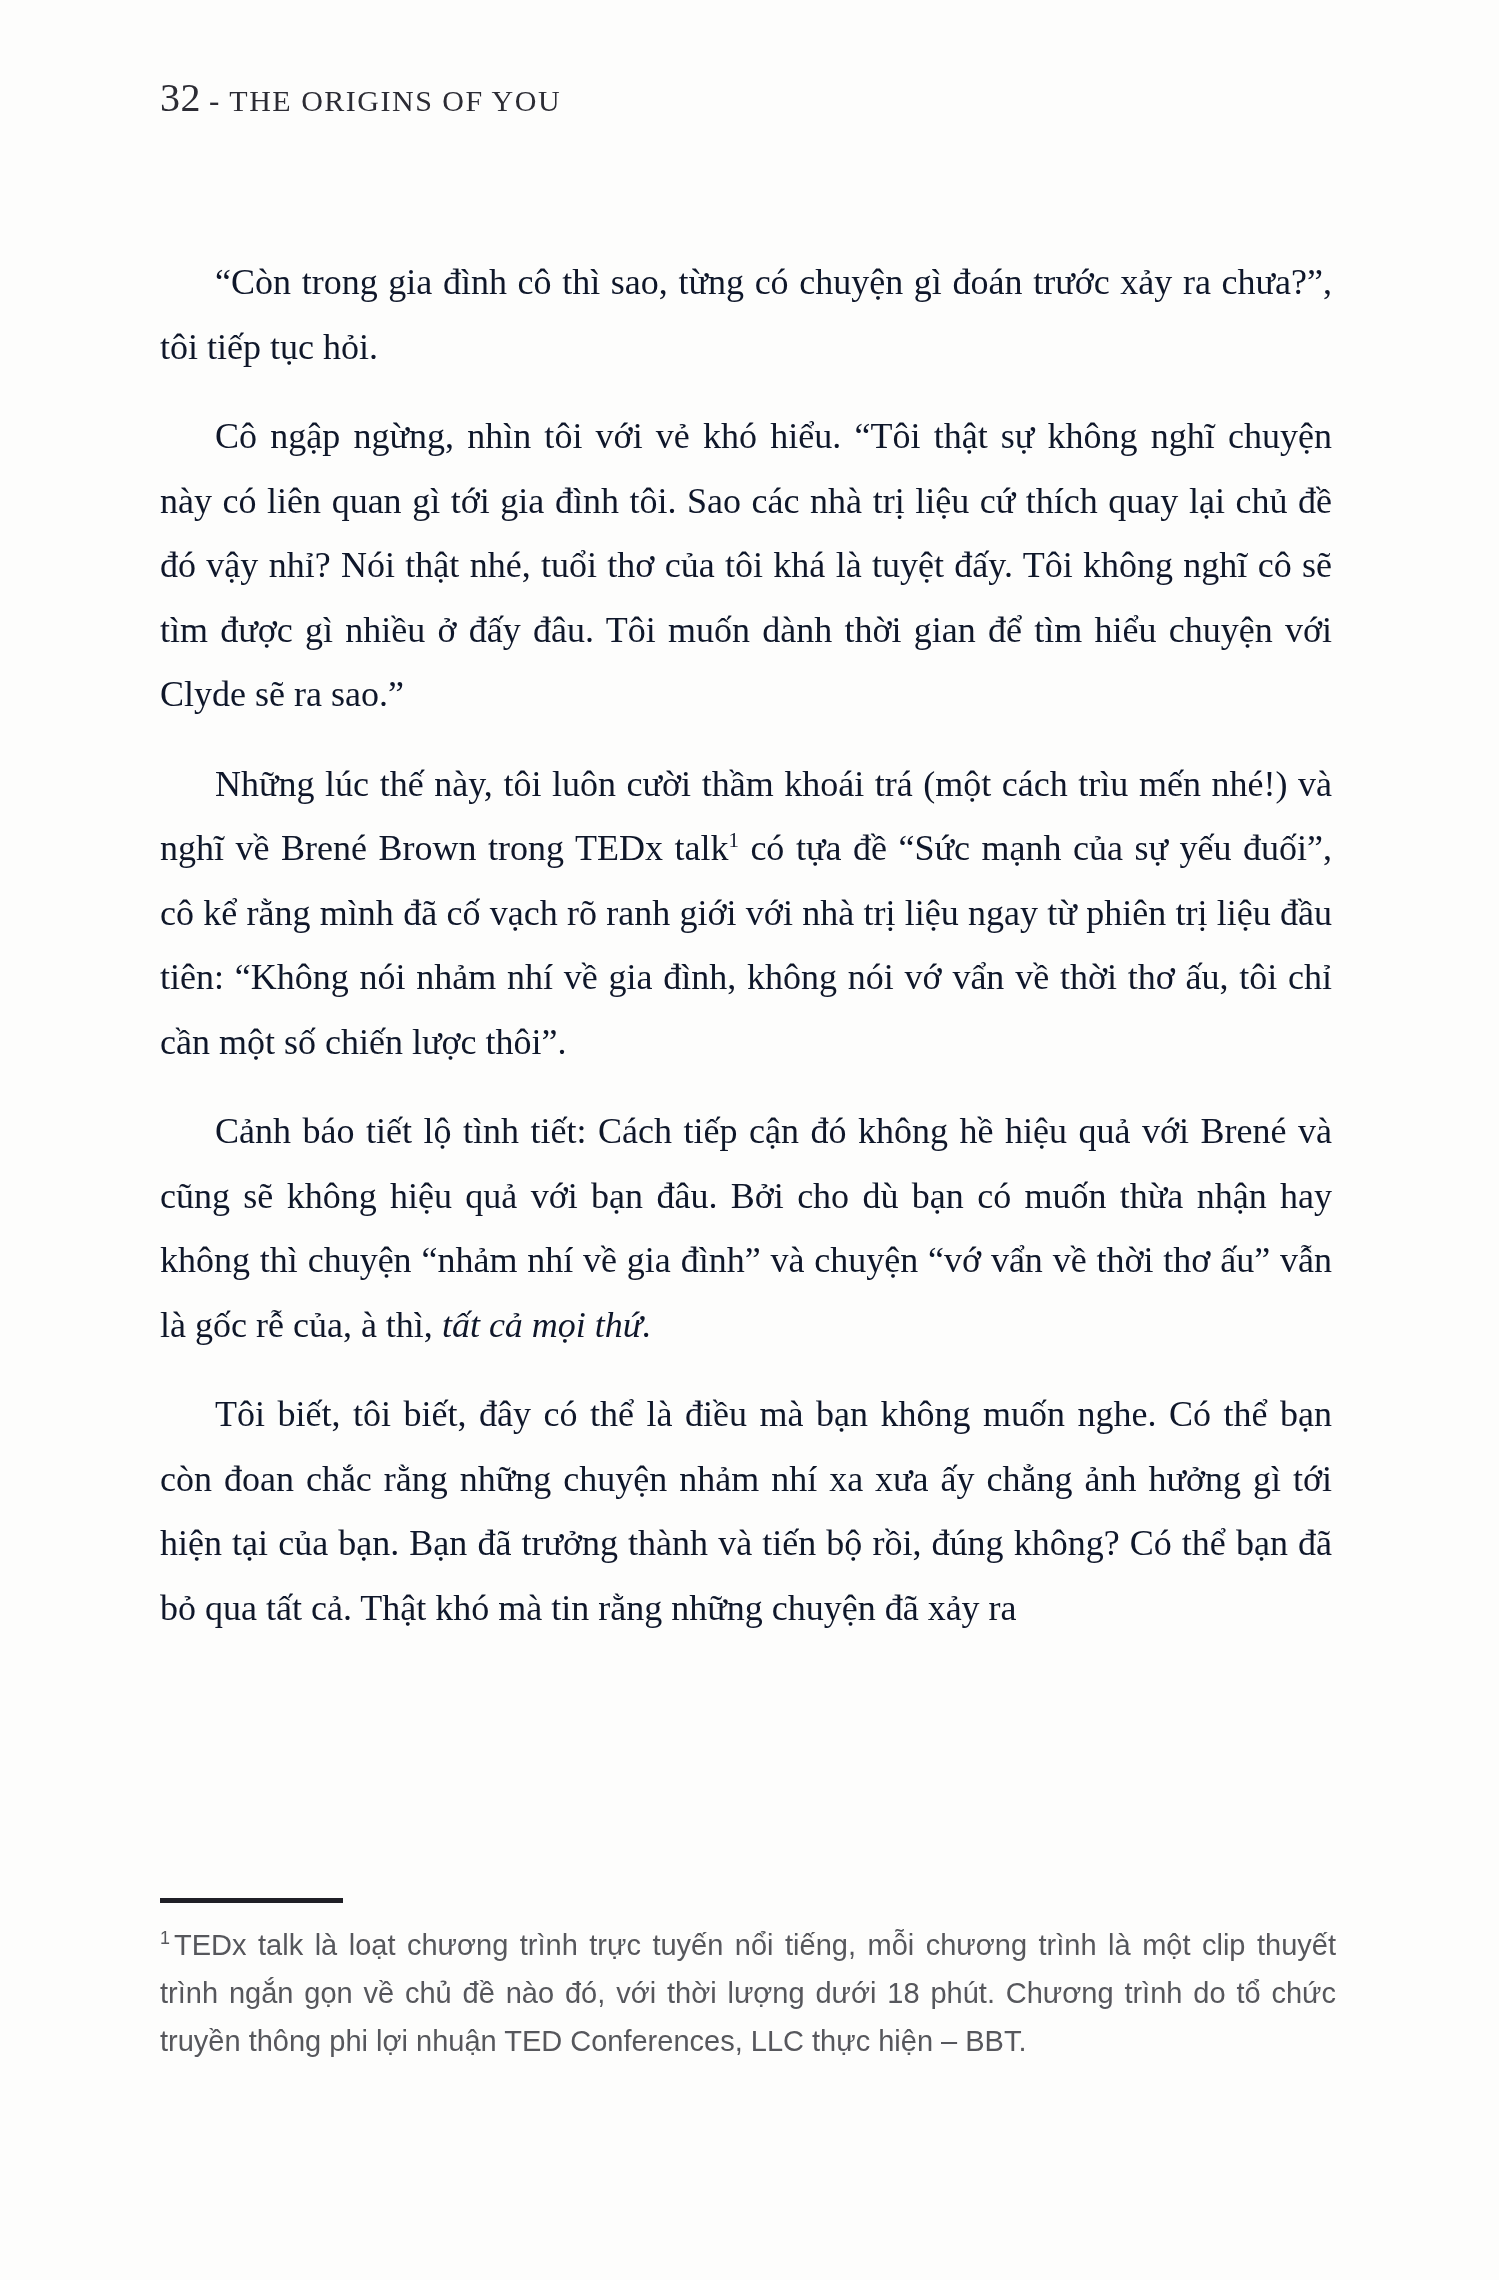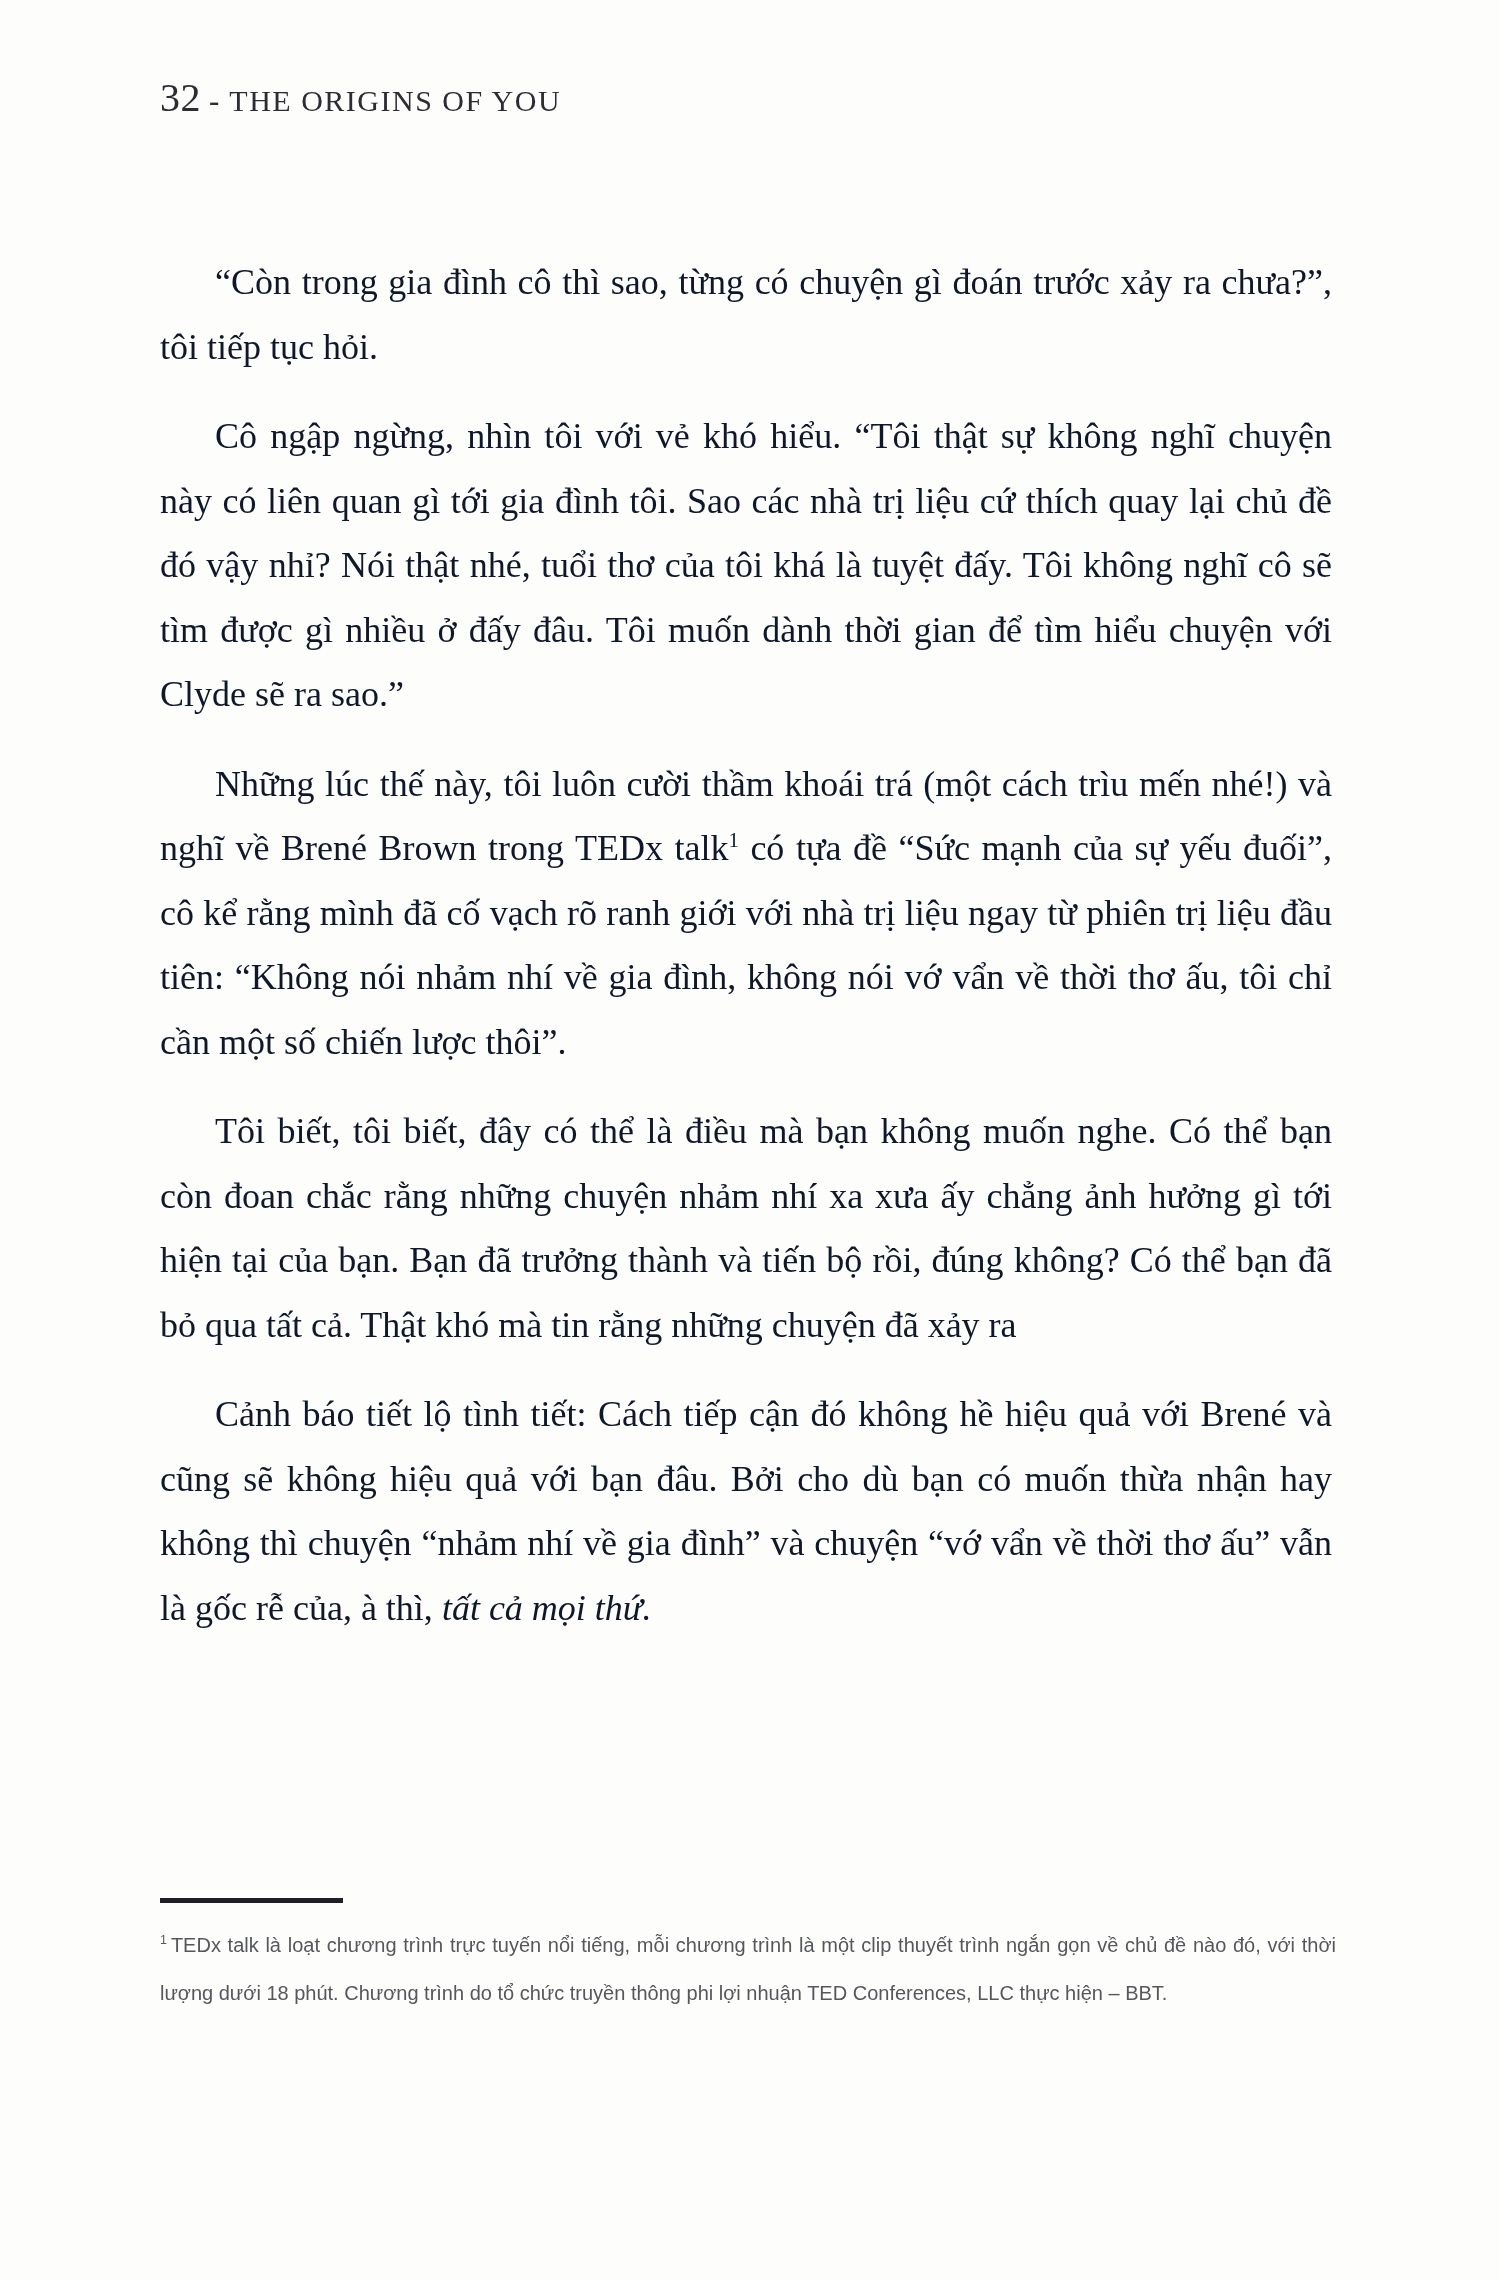--- a/index.html
+++ b/index.html
@@ -45,42 +45,42 @@
     width: 1176px;
   }
   .footnote-rule {
     width: 183px;
     height: 5px;
     background: #1f1f26;
     margin: 0 0 18px 0;
   }
   .footnote-text {
     font-family: "Liberation Sans", sans-serif;
-    font-size: 20px;
+    font-size: 29px;
     line-height: 48px;
     color: #56575c;
     text-align: justify;
   }
   .footnote-text sup { font-size: 0.62em; line-height: 0; margin-right: 4px; }
 </style>
 </head>
 <body>
 
 <div class="page">
 
   <div class="running-header">
     <span class="page-number">32</span><span class="header-sep">-</span><span class="book-title">THE ORIGINS OF YOU</span>
   </div>
 
   <div class="body-text">
       <p class="para"><span class="regular">“Còn trong gia đình cô thì sao, từng có chuyện gì đoán trước xảy ra chưa?”, tôi tiếp tục hỏi.</span></p>
       <p class="para"><span class="regular">Cô ngập ngừng, nhìn tôi với vẻ khó hiểu. “Tôi thật sự không nghĩ chuyện này có liên quan gì tới gia đình tôi. Sao các nhà trị liệu cứ thích quay lại chủ đề đó vậy nhỉ? Nói thật nhé, tuổi thơ của tôi khá là tuyệt đấy. Tôi không nghĩ cô sẽ tìm được gì nhiều ở đấy đâu. Tôi muốn dành thời gian để tìm hiểu chuyện với Clyde sẽ ra sao.”</span></p>
       <p class="para"><span class="regular">Những lúc thế này, tôi luôn cười thầm khoái trá (một cách trìu mến nhé!) và nghĩ về Brené Brown trong TEDx talk</span><sup class="fn-ref">1</sup><span class="regular"> có tựa đề “Sức mạnh của sự yếu đuối”, cô kể rằng mình đã cố vạch rõ ranh giới với nhà trị liệu ngay từ phiên trị liệu đầu tiên: “Không nói nhảm nhí về gia đình, không nói vớ vẩn về thời thơ ấu, tôi chỉ cần một số chiến lược thôi”.</span></p>
+      <p class="para"><span class="regular">Cảnh báo tiết lộ tình tiết: Cách tiếp cận đó không hề hiệu quả với Brené và cũng sẽ không hiệu quả với bạn đâu. Bởi cho dù bạn có muốn thừa nhận hay không thì chuyện “nhảm nhí về gia đình” và chuyện “vớ vẩn về thời thơ ấu” vẫn là gốc rễ của, à thì, </span><span class="italic">tất cả mọi thứ.</span></p>
       <p class="para"><span class="regular">Tôi biết, tôi biết, đây có thể là điều mà bạn không muốn nghe. Có thể bạn còn đoan chắc rằng những chuyện nhảm nhí xa xưa ấy chẳng ảnh hưởng gì tới hiện tại của bạn. Bạn đã trưởng thành và tiến bộ rồi, đúng không? Có thể bạn đã bỏ qua tất cả. Thật khó mà tin rằng những chuyện đã xảy ra</span></p>
-      <p class="para"><span class="regular">Cảnh báo tiết lộ tình tiết: Cách tiếp cận đó không hề hiệu quả với Brené và cũng sẽ không hiệu quả với bạn đâu. Bởi cho dù bạn có muốn thừa nhận hay không thì chuyện “nhảm nhí về gia đình” và chuyện “vớ vẩn về thời thơ ấu” vẫn là gốc rễ của, à thì, </span><span class="italic">tất cả mọi thứ.</span></p>
     </div>
 
   <div class="footnote">
     <div class="footnote-rule"></div>
     <div class="footnote-text"><sup>1</sup><span>TEDx talk là loạt chương trình trực tuyến nổi tiếng, mỗi chương trình là một clip thuyết trình ngắn gọn về chủ đề nào đó, với thời lượng dưới 18 phút. Chương trình do tổ chức truyền thông phi lợi nhuận TED Conferences, LLC thực hiện – BBT.</span></div>
   </div>
 
 </div>
 
 </body></html>

